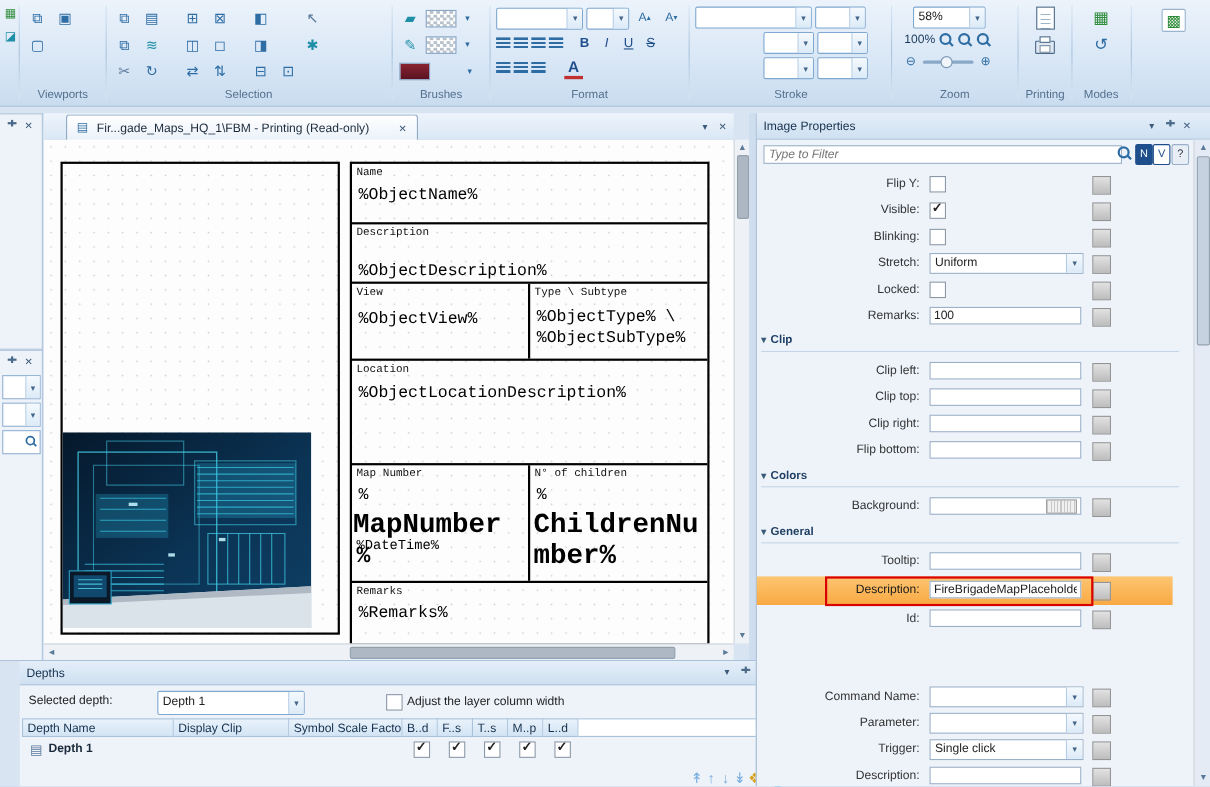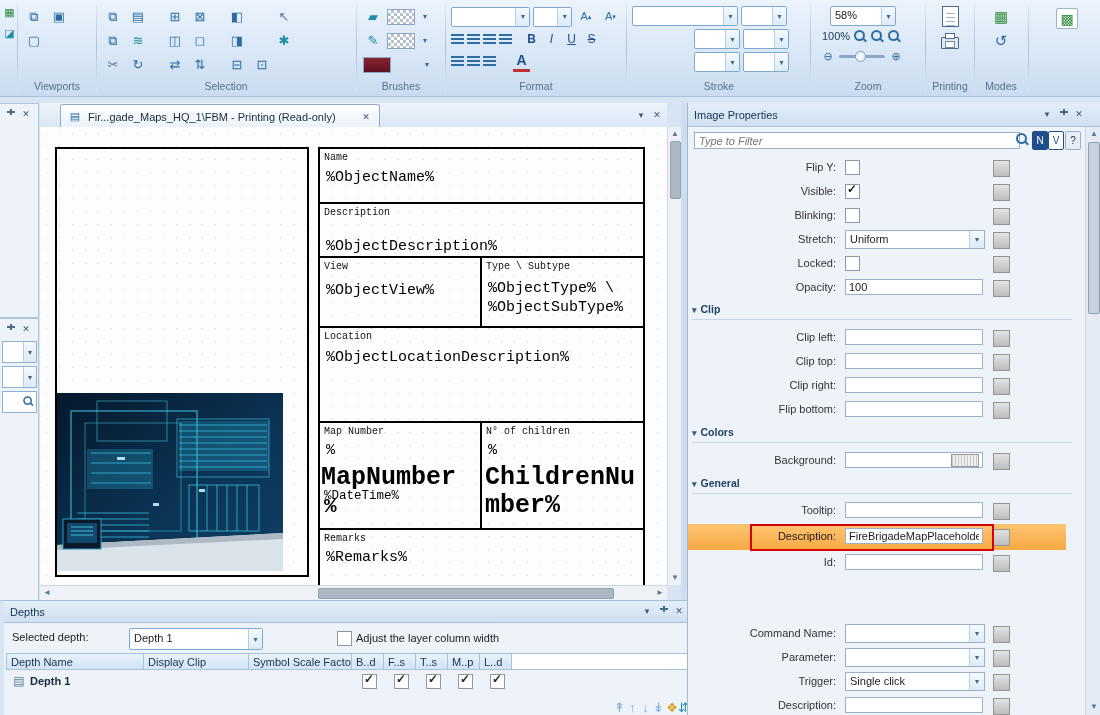--- a/index.html
+++ b/index.html
@@ -91,21 +91,21 @@
     border-bottom:1px solid #c4d6e8;}
   .sech .chev{color:#3c5a7a;font-size:9px;margin-right:4px;}
   .hlrow{position:absolute;left:0;width:378px;height:26px;background:linear-gradient(#fdc572,#f9a943);}
   .redbox{position:absolute;left:62px;top:0;width:240px;height:23px;border:2px solid #d90000;pointer-events:none;}
   .filterbox{position:absolute;left:6px;top:2px;width:316px;height:15px;background:#fff;border:1px solid #9ab0c8;
     font-family:"Liberation Sans",sans-serif;font-size:11px;font-style:italic;color:#8a96a4;padding:0 4px;}
   .nvbtn{position:absolute;top:1px;width:14px;height:17px;display:flex;align-items:center;justify-content:center;
     font-size:10px;border:1px solid #1f4e8c;border-radius:2px;}
 
   
-  #depths{position:absolute;left:4px;top:600px;width:686px;height:115px;background:#eef3fa;
+  #depths{position:absolute;left:18px;top:600px;width:686px;height:115px;background:#eef3fa;
     border-top:1px solid #a8c0da;border-right:6px solid #0ea5e9;}
   .dth{position:absolute;top:52px;height:17px;background:linear-gradient(#e9f2fb,#d2e4f4);
     border-right:1px solid #a8c2dc;border-top:1px solid #a8c2dc;border-bottom:1px solid #a8c2dc;
     font-size:11px;color:#16324e;padding:2px 0 0 4px;white-space:nowrap;overflow:hidden;box-sizing:border-box;}
 </style>
 </head>
 <body>
 
 <div id="app">
 
@@ -525,21 +525,21 @@
           <span class="dd">▾</span>
         </span>
       <span class="psq"></span>
     </div>
     <div class="prow" style="top:150px;">
       <span class="plabel">Locked:</span>
       <span class="cb cbpos"></span>
       <span class="psq"></span>
     </div>
     <div class="prow" style="top:174px;">
-      <span class="plabel">Opacity:</span>
+      <span class="plabel">Remarks:</span>
       <input class="tin" readonly="" value="100" style="">
       <span class="psq"></span>
     </div>
 
     <div class="sech" style="top:200px;">
       <span class="chev">▾</span><span>Clip</span>
     </div>
     <div class="prow" style="top:224px;">
       <span class="plabel">Clip left:</span>
       <input class="tin" readonly="" style="">

